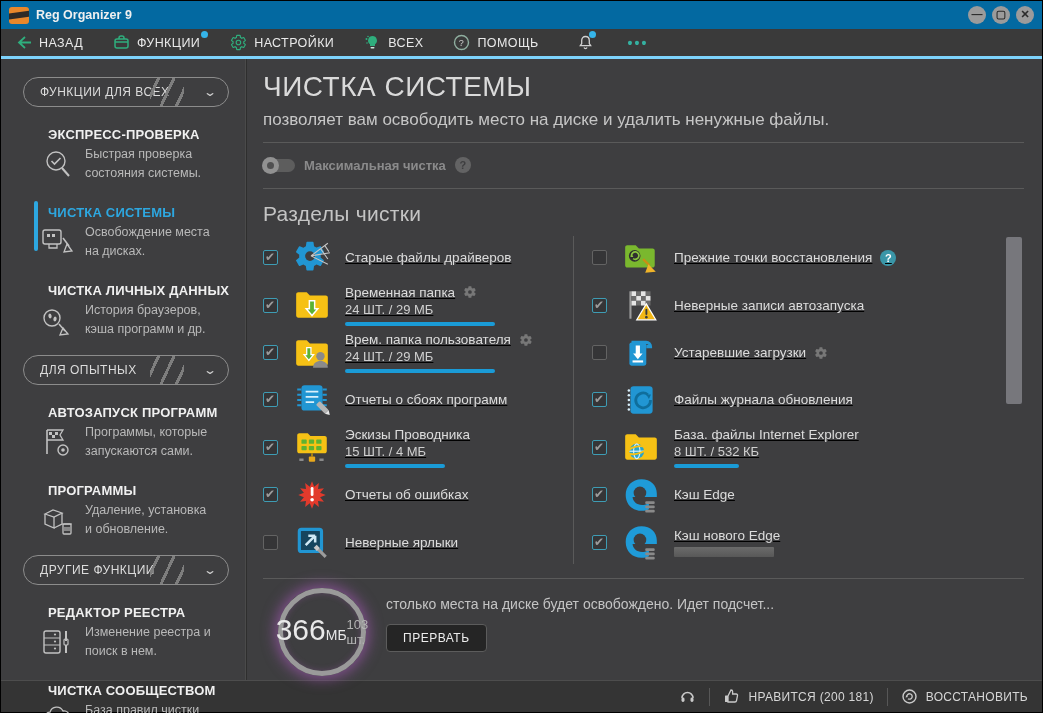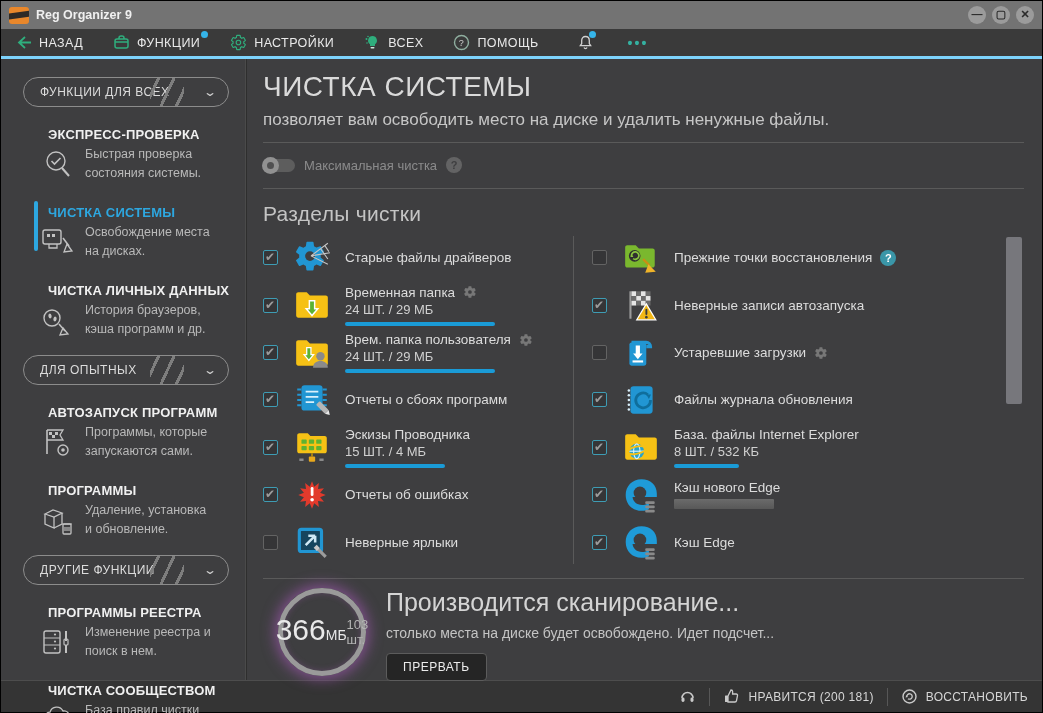--- a/index.html
+++ b/index.html
@@ -1,20 +1,20 @@
 <!DOCTYPE html>
 <html><head>
 <meta charset="utf-8">
 <style>
   * { margin:0; padding:0; box-sizing:border-box; }
   html,body { width:1043px; height:713px; background:#1a1a1a; font-family:"Liberation Sans", sans-serif; overflow:hidden; }
   .window { width:1043px; height:713px; background:#3e3e40; border:1px solid #000; display:flex; flex-direction:column; }
 
   
-  .titlebar { height:28px; background:#737373; display:flex; align-items:center; padding:0 8px; flex:0 0 auto; }
+  .titlebar { height:28px; background:#0369a1; display:flex; align-items:center; padding:0 8px; flex:0 0 auto; }
   .logo { width:20px; height:17px; background:#e8872b; border-radius:3px; position:relative; overflow:hidden; margin-right:7px; }
   .logo::after { content:""; position:absolute; left:-3px; top:5px; width:28px; height:6px; background:#2e2a26; transform:rotate(-8deg); }
   .app-title { color:#f0f0f0; font-size:12.5px; font-weight:bold; }
   .win-controls { margin-left:auto; display:flex; gap:6px; }
   .win-btn { width:18px; height:18px; border-radius:50%; background:#9b9b9b; color:#2b2b2b; font-size:11px; line-height:17px; text-align:center; font-weight:bold; cursor:default; }
 
   
   .navbar { height:30px; background:#3a3a3a; border-bottom:3px solid #7dd3fc; display:flex; align-items:center; padding:0 14px; gap:30px; flex:0 0 auto; }
   .nav-item { display:flex; align-items:center; gap:7px; color:#e9e9e9; font-size:12.5px; letter-spacing:.4px; position:relative; cursor:default; }
   .nav-ic { width:17px; height:17px; display:inline-flex; }
@@ -38,26 +38,26 @@
   .side-desc { color:#b9b9b9; font-size:12.5px; line-height:19px; }
 
   .main { flex:1 1 auto; position:relative; padding:12px 0 0 16px; min-width:0; }
   .h1 { font-size:28px; font-weight:300; color:#dadada; letter-spacing:.5px; }
   .sub { font-size:17px; color:#c6c6c6; margin-top:7px; }
   .hr { height:1px; background:#5a5a5a; margin:12px 18px 0 0; }
   .toggle-row { display:flex; align-items:center; gap:9px; margin-top:11px; height:22px; opacity:.62; }
   .toggle { width:32px; height:13px; background:#707070; border-radius:7px; position:relative; }
   .toggle .knob { position:absolute; left:-1px; top:-2px; width:17px; height:17px; border-radius:50%; background:#c4c4c4; }
   .toggle .knob::after { content:""; position:absolute; left:5px; top:5px; width:7px; height:7px; border-radius:50%; background:#5c5c5c; }
-  .toggle-label { font-size:13px; color:#b9b9b9; }
+  .toggle-label { font-size:13px; color:#b9b9b9;font-weight:bold; }
   .qmark { width:16px; height:16px; border-radius:50%; background:#7b7b7b; color:#3e3e40; font-size:11px; font-weight:bold; text-align:center; line-height:16px; }
   .h2 { font-size:21px; font-weight:300; color:#c4c4c4; margin-top:13px; letter-spacing:.3px; }
 
   
-  .sections { position:relative; display:flex; margin-top:8px; height:332px; }
+  .sections { position:relative; display:flex; margin-top:8px; height:332px;text-decoration:underline; }
   .col { display:flex; flex-direction:column; }
   .col.left { width:310px; }
   .col.right { width:420px; margin-left:18px; }
   .col-divider { width:1px; background:#5a5a5a; margin:2px 0; }
   .scrollbar { position:absolute; right:20px; top:0; width:16px; height:332px; }
   .scroll-thumb { position:absolute; left:0; top:3px; width:16px; height:167px; background:#77777c; border-radius:2px; }
 
   .item-row { height:47.5px; display:flex; align-items:center; }
   .cb { width:15px; height:15px; flex:0 0 auto; border:1px solid #636363; border-radius:2px; background:#353537; position:relative; }
   .cb.checked { border-color:#3e9cb4; }
@@ -282,21 +282,21 @@
         </div>
       </div>
 
       <div class="group-pill">
         <span>ДРУГИЕ ФУНКЦИИ</span>
         <span class="pill-stripes"></span>
         <span class="pill-chevron">⌄</span>
       </div>
 
       <div class="side-item">
-        <div class="side-title">ПРОГРАММЫ РЕЕСТРА</div>
+        <div class="side-title">РЕДАКТОР РЕЕСТРА</div>
         <div class="side-body">
           <span class="side-ic">
             <svg viewBox="0 0 38 38">
                 <rect x="5" y="7" width="16" height="22" rx="2" stroke="#c2c2c2" stroke-width="1.4" fill="none"></rect>
                 <path d="M5 14h16 M5 21h16" stroke="#c2c2c2" stroke-width="1.2"></path>
                 <circle cx="16" cy="10.5" r="1.1" fill="#c2c2c2"></circle>
                 <circle cx="16" cy="17.5" r="1.1" fill="#c2c2c2"></circle>
                 <circle cx="16" cy="24.5" r="1.1" fill="#c2c2c2"></circle>
                 <path d="M27 7v10 M27 21v8" stroke="#c2c2c2" stroke-width="2"></path>
                 <rect x="25" y="15" width="4" height="6" rx="1" stroke="#c2c2c2" stroke-width="1.2" fill="none"></rect>
@@ -628,63 +628,62 @@
                   <path d="M33 16.5C33 8.5 27 3 18.5 3 9.5 3 3.5 9.5 3.5 18c0 8.5 6 15 15 15 3 0 5-.5 7-1.5v-6c-1.8 1.2-4 2-6.5 2-5 0-8.5-3-9-7.5H33z" fill="#1f9bd8"></path>
                   <circle cx="17" cy="16" r="6" fill="#3e3e40"></circle>
                   <g fill="#8a8a8a">
                     <rect x="22" y="24" width="9" height="2.6" rx="1"></rect>
                     <rect x="22" y="28" width="9" height="2.6" rx="1"></rect>
                     <rect x="22" y="32" width="9" height="2.6" rx="1"></rect>
                   </g>
                 </svg>
             </span>
             <div class="item-text">
-              <div class="lblrow">
-                  <span class="item-label">Кэш нового Edge</span>
-                </div>
-              <div class="pbar gray" style="width: 100px;"></div>
-            </div>
+                <div class="lblrow">
+                  <span class="item-label">Кэш Edge</span>
+                </div>
+              </div>
           </div>
 
           <div class="item-row">
             <span class="cb checked"></span>
             <span class="item-ic">
               <svg viewBox="0 0 36 36">
                   <path d="M33 16.5C33 8.5 27 3 18.5 3 9.5 3 3.5 9.5 3.5 18c0 8.5 6 15 15 15 3 0 5-.5 7-1.5v-6c-1.8 1.2-4 2-6.5 2-5 0-8.5-3-9-7.5H33z" fill="#1f9bd8"></path>
                   <circle cx="17" cy="16" r="6" fill="#3e3e40"></circle>
                   <g fill="#8a8a8a">
                     <rect x="22" y="24" width="9" height="2.6" rx="1"></rect>
                     <rect x="22" y="28" width="9" height="2.6" rx="1"></rect>
                     <rect x="22" y="32" width="9" height="2.6" rx="1"></rect>
                   </g>
                 </svg>
             </span>
             <div class="item-text">
-                <div class="lblrow">
-                  <span class="item-label">Кэш Edge</span>
-                </div>
-              </div>
+              <div class="lblrow">
+                  <span class="item-label">Кэш нового Edge</span>
+                </div>
+              <div class="pbar gray" style="width: 100px;"></div>
+            </div>
           </div>
 
         </div>
 
         <div class="scrollbar">
           <div class="scroll-thumb"></div>
         </div>
       </div>
 
       <div class="hr"></div>
 
       <div class="scan">
         <div class="ring">
           <div class="ring-size"><span>366</span><span class="unit">МБ</span></div>
           <div class="ring-count">103 шт.</div>
         </div>
         <div class="scan-text">
-          <div class="scan-title">Производится сканирование...</div>
           <div class="scan-sub">столько места на диске будет освобождено. Идет подсчет...</div>
           <span class="cancel-btn">ПРЕРВАТЬ</span>
         </div>
       </div>
 
     </div>
   </div>
 
   <div class="footer">
     <div class="f-item">

